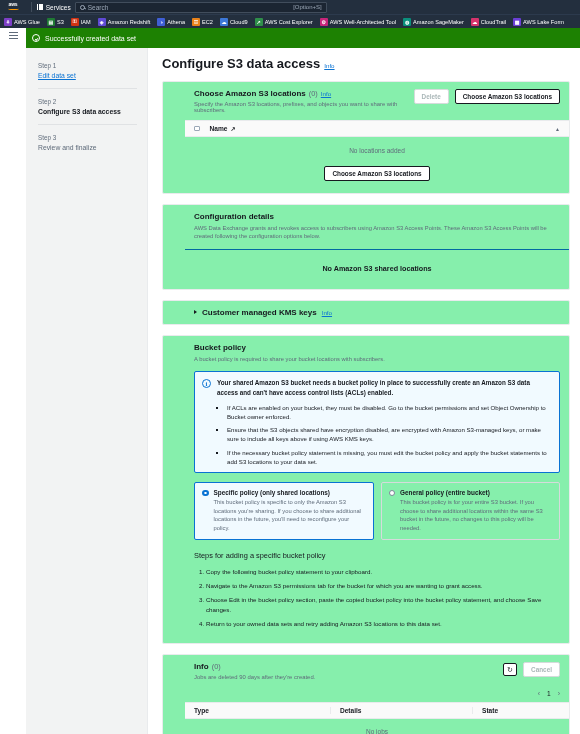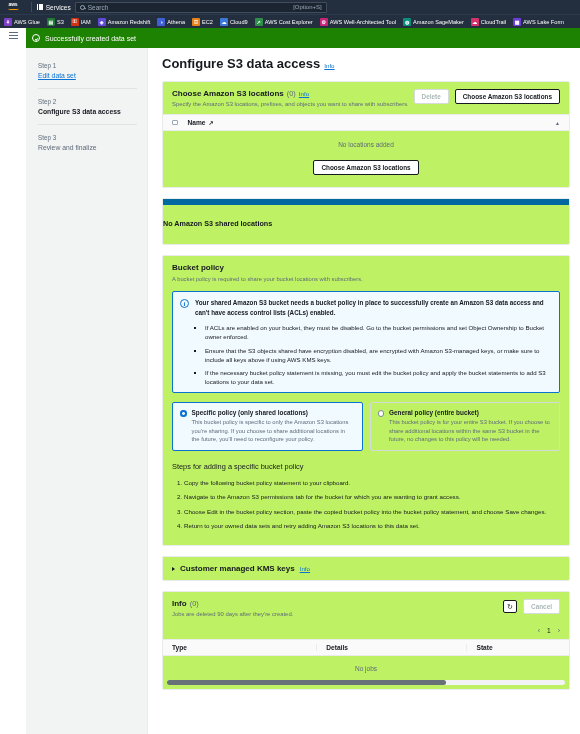--- a/index.html
+++ b/index.html
@@ -66,21 +66,21 @@
   .step .lbl.cur { font-weight:bold; }
   .step .lbl.mut { color:#5f6b7a; }
 
   .content { flex:1; padding:8px 10px 0 14px; overflow:hidden; background:#fff;}
 
   
   .pagetitle { font-size:13px; font-weight:bold; color:#16191f; margin-bottom:10px; display:flex; align-items:baseline; gap:4px;}
   .info { color:#0972d3; font-size:6.2px; text-decoration:underline; cursor:pointer; font-weight:normal;}
 
   
-  .card { border:1px solid #e9ebed; border-radius:2px; background:#bef264; margin-bottom:10px; }
+  .card { border:1px solid #e9ebed; border-radius:2px; background:#86efac; margin-bottom:10px;padding-left:22px; }
   .card-hd { padding:7px 9px 7px 9px; display:flex; justify-content:space-between; align-items:flex-start; }
   .card-hd .tt { font-size:8px; font-weight:bold; color:#16191f; display:flex; align-items:baseline; gap:3px;}
   .card-hd .tt .cnt { color:#5f6b7a; font-weight:normal; font-size:7.4px;}
   .card-hd .sub { font-size:5.9px; color:#5f6b7a; margin-top:3px; }
   .hdactions { display:flex; gap:6px; align-items:center; flex:0 0 auto; }
 
   .btn { font-family:inherit; font-size:6.4px; padding:3px 7px; border-radius:2px; cursor:pointer; white-space:nowrap; }
   .btn-norm { background:#fff; border:1px solid #16191f; color:#16191f; font-weight:bold; }
   .btn-dis { background:#fff; border:1px solid #d5dbdb; color:#aab7b8; font-weight:bold; cursor:default;}
 
@@ -91,21 +91,21 @@
   .thead .cell { display:flex; align-items:center; gap:3px; }
   .extlink { font-size:6px; }
   .sortcaret { margin-left:auto; color:#5f6b7a; font-size:5px; }
   .empty { text-align:center; padding:10px 0 12px; }
   .empty .msg { font-size:6.5px; color:#5f6b7a; margin-bottom:8px; }
 
   
   .cfg-hd { padding:7px 9px 8px; }
   .cfg-hd .tt { font-size:8px; font-weight:bold; color:#16191f; margin-bottom:3px;}
   .cfg-hd .sub { font-size:5.8px; color:#5f6b7a; line-height:1.45; }
-  .cfg-body { border-top:6px solid #0369a1; padding:14px 0 16px; }
+  .cfg-body { border-top:1px solid #0369a1; padding:14px 0 16px; text-align:center; }
   .cfg-body .t { font-size:7.2px; font-weight:bold; color:#16191f; }
 
   
   .expander { padding:7px 9px; display:flex; align-items:center; gap:5px; cursor:pointer; }
   .caret-r { width:0;height:0;border-left:3.4px solid #16191f;border-top:2.6px solid transparent;border-bottom:2.6px solid transparent;flex:0 0 auto;}
   .expander .tt { font-size:8px; font-weight:bold; color:#16191f; }
 
   
   .bp-body { padding:0 9px 10px; }
   .alert { border:1px solid #0972d3; background:#f1faff; border-radius:2px; padding:6px 7px; display:flex; gap:6px; margin-bottom:9px;}
@@ -291,22 +291,34 @@
         </span>
         <span class="sortcaret">▲</span>
       </div>
       <div class="empty">
         <div class="msg">No locations added</div>
         <button class="btn btn-norm">Choose Amazon S3 locations</button>
       </div>
     </div>
 
     <div class="card">
+      <div class="cfg-hd">
+        <div class="tt">Configuration details</div>
+        <div class="sub">AWS Data Exchange grants and revokes access to subscribers using Amazon S3 Access Points. These Amazon S3 Access Points will be created following the configuration options below.</div>
+      </div>
       <div class="cfg-body">
         <div class="t">No Amazon S3 shared locations</div>
+      </div>
+    </div>
+
+    <div class="card">
+      <div class="expander">
+        <span class="caret-r"></span>
+        <span class="tt">Customer managed KMS keys</span>
+        <span class="info">Info</span>
       </div>
     </div>
 
     <div class="card">
       <div class="cfg-hd">
         <div class="tt">Bucket policy</div>
         <div class="sub">A bucket policy is required to share your bucket locations with subscribers.</div>
       </div>
       <div class="bp-body">
 
@@ -345,28 +357,20 @@
               <li>Copy the following bucket policy statement to your clipboard.</li>
               <li>Navigate to the Amazon S3 permissions tab for the bucket for which you are wanting to grant access.</li>
               <li>Choose Edit in the bucket policy section, paste the copied bucket policy into the bucket policy statement, and choose Save changes.</li>
               <li>Return to your owned data sets and retry adding Amazon S3 locations to this data set.</li>
             </ol>
         </div>
       </div>
     </div>
 
     <div class="card">
-      <div class="expander">
-        <span class="caret-r"></span>
-        <span class="tt">Customer managed KMS keys</span>
-        <span class="info">Info</span>
-      </div>
-    </div>
-
-    <div class="card">
       <div class="card-hd">
         <div>
           <div class="tt">
             <span>Info</span>
             <span class="cnt">(0)</span>
           </div>
           <div class="sub">Jobs are deleted 90 days after they're created.</div>
         </div>
         <div class="hdactions">
           <span class="refresh">↻</span>

